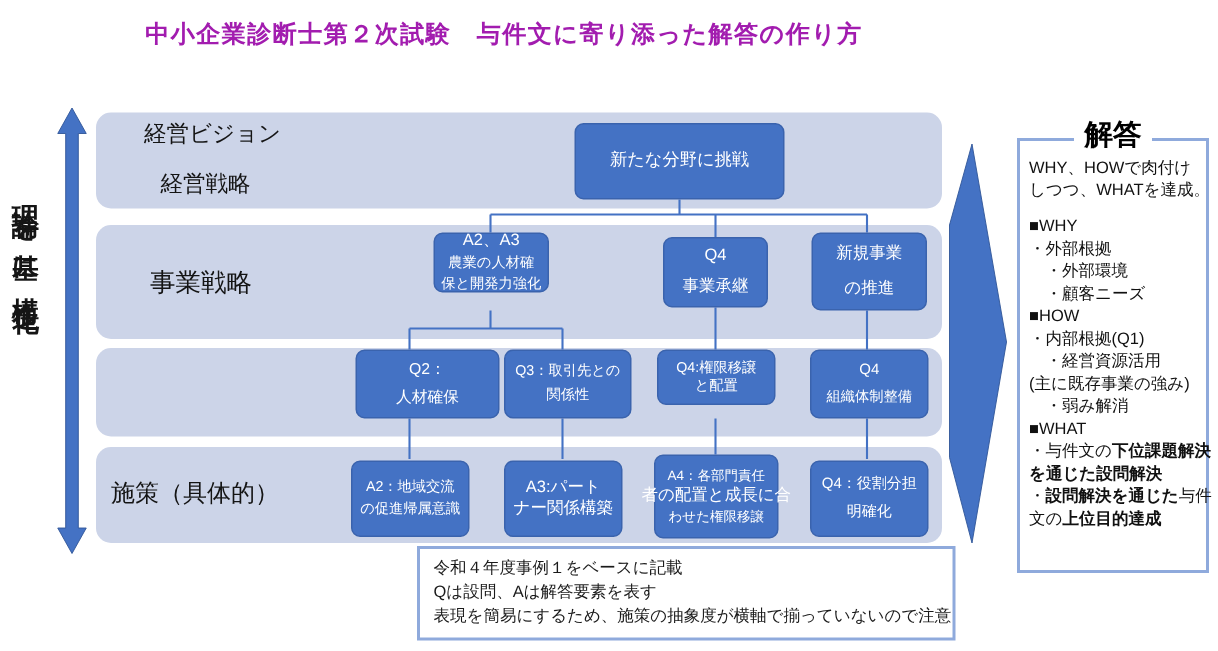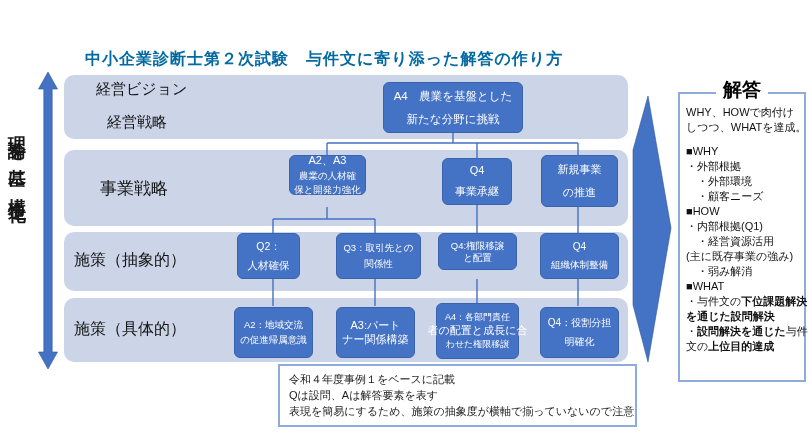--- a/index.html
+++ b/index.html
@@ -1,22 +1,22 @@
 <!DOCTYPE html>
 <html><head>
 <meta charset="utf-8">
 <style>
   html,body{margin:0;padding:0;background:#fff;}
   .stage{
     position:relative;width:812px;height:434px;background:#ffffff;
     font-family:"Liberation Sans","DejaVu Sans",sans-serif;overflow:hidden;color:#1a1a1a;
   }
   .title{
-    position:absolute;left:0;top:13px;width:648px;text-align:center;
-    font-size:16px;font-weight:600;letter-spacing:1px;color:#0369a1;white-space:nowrap;margin-top:36px;
+    position:absolute;left:12px;top:13px;width:648px;text-align:center;
+    font-size:16px;font-weight:600;letter-spacing:1px;color:#a21caf;white-space:nowrap;
   }
   .v-label{
     position:absolute;left:5px;top:122px;writing-mode:vertical-rl;text-orientation:upright;
     font-size:18px;font-weight:600;letter-spacing:4px;color:#151515;
   }
   .band{position:absolute;left:64px;width:564px;background:#ccd4e8;border-radius:10px;}
   #band-vision{top:75px;height:64px;}
   #band-strategy{top:150px;height:76px;}
   #band-abstract{top:232px;height:59px;}
   #band-concrete{top:298px;height:64px;}
@@ -60,49 +60,47 @@
   </svg>
 
   <div class="band" id="band-vision"></div>
   <div class="band" id="band-strategy"></div>
   <div class="band" id="band-abstract"></div>
   <div class="band" id="band-concrete"></div>
 
   <div class="band-label" style="left:96px;top:80px;font-size:15px;">経営ビジョン</div>
   <div class="band-label" style="left:107px;top:113px;font-size:15px;">経営戦略</div>
   <div class="band-label" style="left:100px;top:177px;font-size:17px;">事業戦略</div>
-  <div class="band-label" style="left:74px;top:250px;font-size:16px;">施策（抽象的）</div>
   <div class="band-label" style="left:74px;top:319px;font-size:16px;">施策（具体的）</div>
 
   <svg class="svg-layer" width="812" height="434" viewBox="0 0 812 434">
     <path d="M453,133 L453,143 M327,143 L578,143 M327,143 L327,155 M477,143 L477,158 M578,143 L578,155
              M327,207 L327,219 M273,219 L375,219 M273,219 L273,233 M375,219 L375,233
              M477,205 L477,233 M578,207 L578,233
              M273,279 L273,306 M375,279 L375,306 M477,279 L477,303 M578,279 L578,306" stroke="#4472c4" stroke-width="1.4" fill="none"></path>
   </svg>
 
   <div id="nodes-layer">
       <div class="node" style="left: 383px; top: 82px; width: 140px; height: 51px; row-gap: 8px;">
-        <div style="font-size: 11.5px;">A4　農業を基盤とした</div>
         <div style="font-size: 11.5px;">新たな分野に挑戦</div>
       </div>
       <div class="node" style="left: 289px; top: 155px; width: 77px; height: 40px; row-gap: 2px;">
         <div style="font-size: 11px;">A2、A3</div>
         <div style="font-size: 9.5px;">農業の人材確</div>
         <div style="font-size: 9.5px;">保と開発力強化</div>
       </div>
       <div class="node" style="left: 442px; top: 158px; width: 70px; height: 47px; row-gap: 7px;">
         <div style="font-size: 11px;">Q4</div>
         <div style="font-size: 11px;">事業承継</div>
       </div>
       <div class="node" style="left: 541px; top: 155px; width: 77px; height: 52px; row-gap: 9px;">
         <div style="font-size: 11px;">新規事業</div>
         <div style="font-size: 11px;">の推進</div>
       </div>
-      <div class="node" style="left: 237px; top: 233px; width: 63px; height: 46px; row-gap: 6px;">
+      <div class="node" style="left: 237px; top: 233px; width: 96px; height: 46px; row-gap: 6px;">
         <div style="font-size: 10.5px;">Q2：</div>
         <div style="font-size: 10.5px;">人材確保</div>
       </div>
       <div class="node" style="left: 336px; top: 233px; width: 85px; height: 46px; row-gap: 4px;">
         <div style="font-size: 9.5px;">Q3：取引先との</div>
         <div style="font-size: 9.5px;">関係性</div>
       </div>
       <div class="node" style="left: 438px; top: 233px; width: 79px; height: 37px; row-gap: 0;">
         <div style="font-size: 9.5px;">Q4:権限移譲</div>
         <div style="font-size: 9.5px;">と配置</div>

